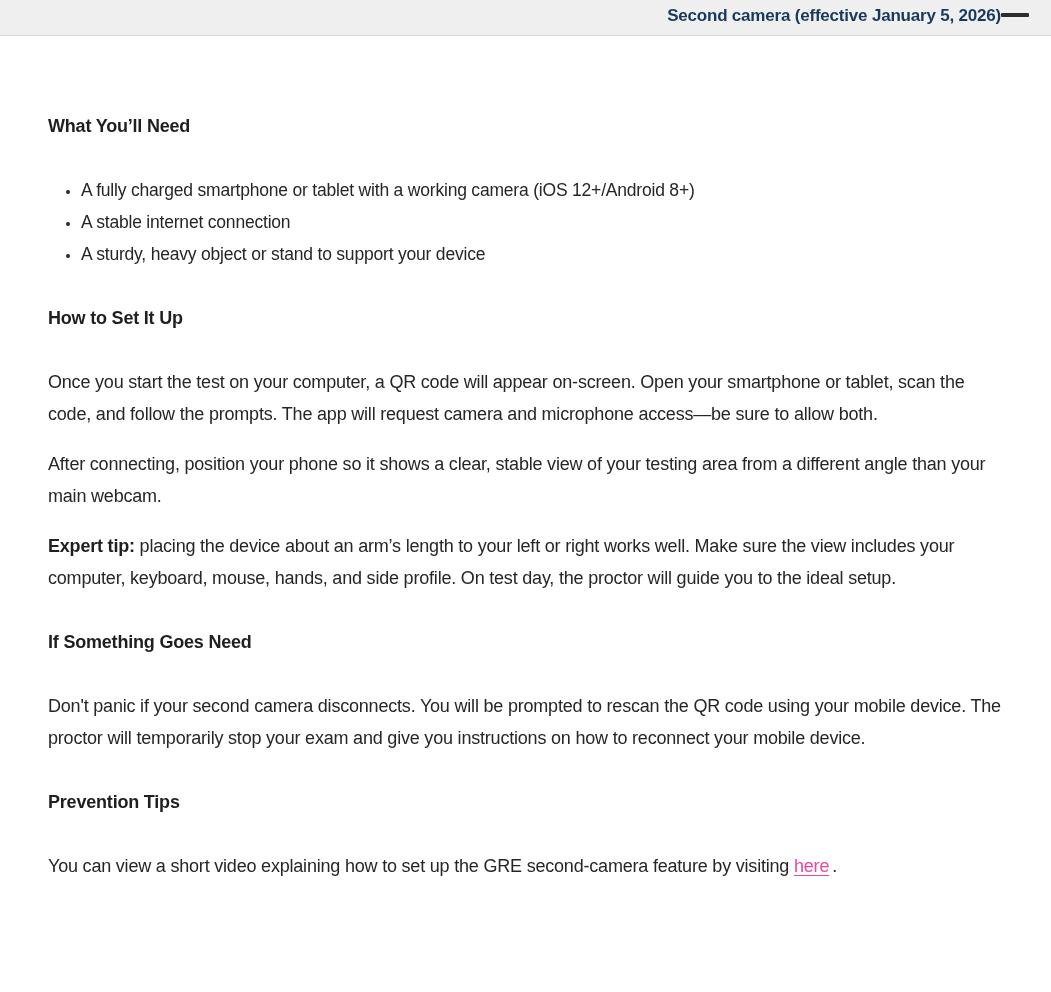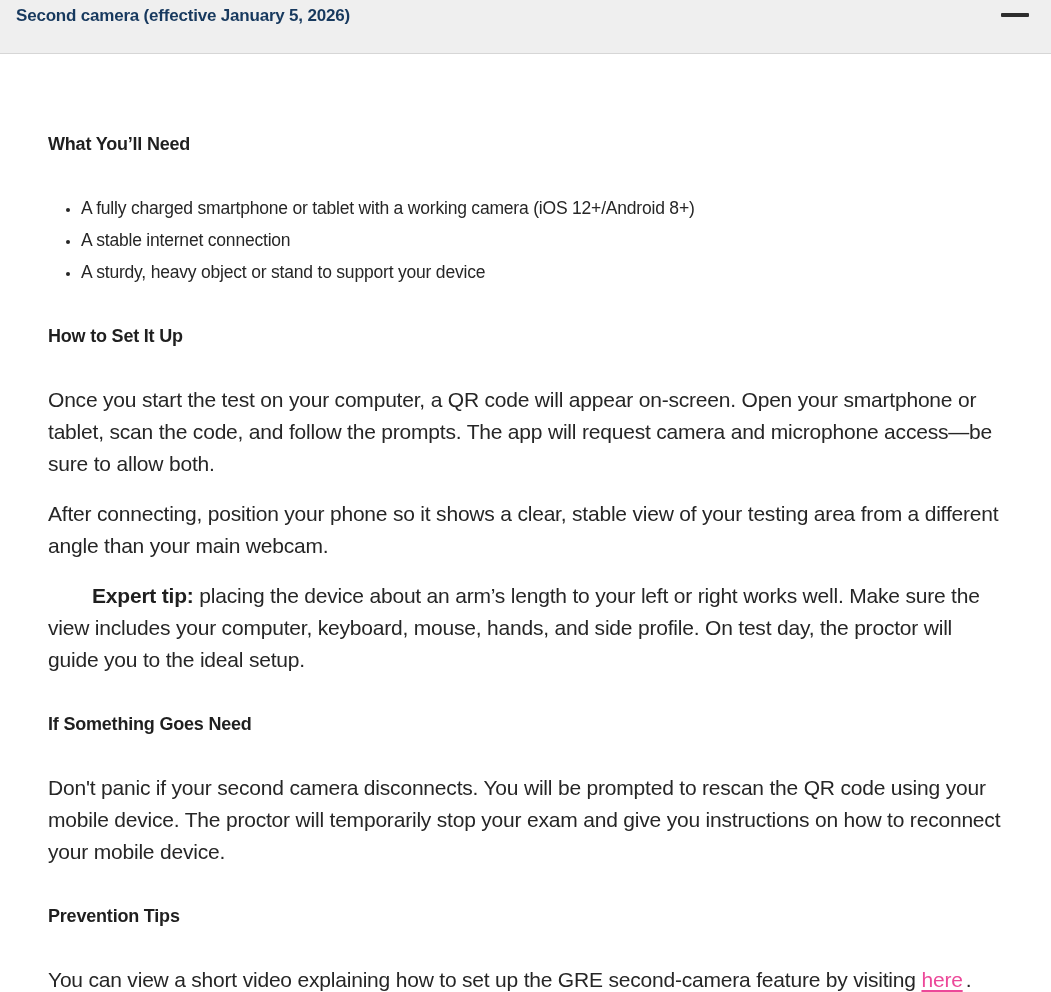--- a/index.html
+++ b/index.html
@@ -10,25 +10,25 @@
   body {
     width: 1051px;
     height: 992px;
     overflow: hidden;
     font-family: "Liberation Sans", "DejaVu Sans", sans-serif;
     color: #262626;
     -webkit-font-smoothing: antialiased;
   }
   .accordion-header {
     box-sizing: border-box;
-    height: 54px;
+    height: 36px;
     background: #efefef;
     border-bottom: 1px solid #d6d6d6;
     display: flex;
-    justify-content: space-between;
+    justify-content: flex-end;
     align-items: flex-start;
     padding: 6px 20px 0 16px;
     cursor: pointer;
   }
   .accordion-title {
     font-size: 17px;
     font-weight: bold;
     color: #17395e;
     line-height: 20px;
     letter-spacing: -0.2px;
@@ -55,21 +55,21 @@
   }
   .content h3 {
     font-size: 18px;
     font-weight: bold;
     color: #1f1f1f;
     line-height: 32px;
     margin: 32px 0;
     letter-spacing: -0.2px;
   }
   .content p {
-    font-size: 21px;
+    font-size: 18px;
     line-height: 32px;
     margin: 18px 0;
     color: #262626;
     letter-spacing: -0.2px;
   }
   .content ul {
     margin: 18px 0;
     padding-left: 33px;
     list-style-type: disc;
   }
@@ -78,21 +78,20 @@
     line-height: 32px;
     color: #262626;
     letter-spacing: -0.2px;
   }
   .content li::marker {
     font-size: 14px;
   }
   strong.lead {
     font-weight: bold;
     color: #1f1f1f;
-    margin-left: 44px;
   }
   a.inline-link {
     color: #ec4899;
     text-decoration: underline;
     text-underline-offset: 3px;
   }
   .after-link {
     margin-left: 3px;
   }
 </style>

